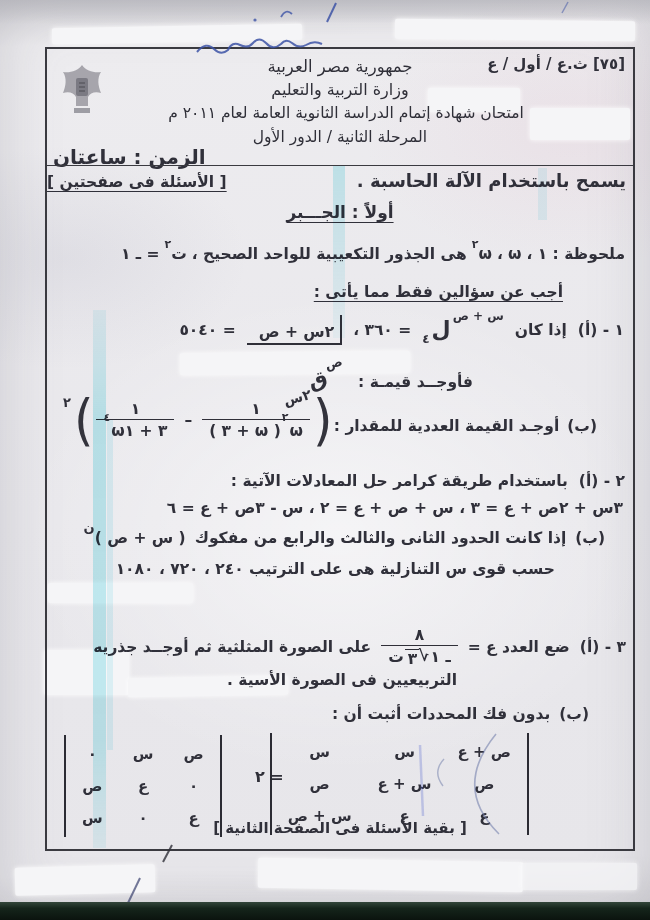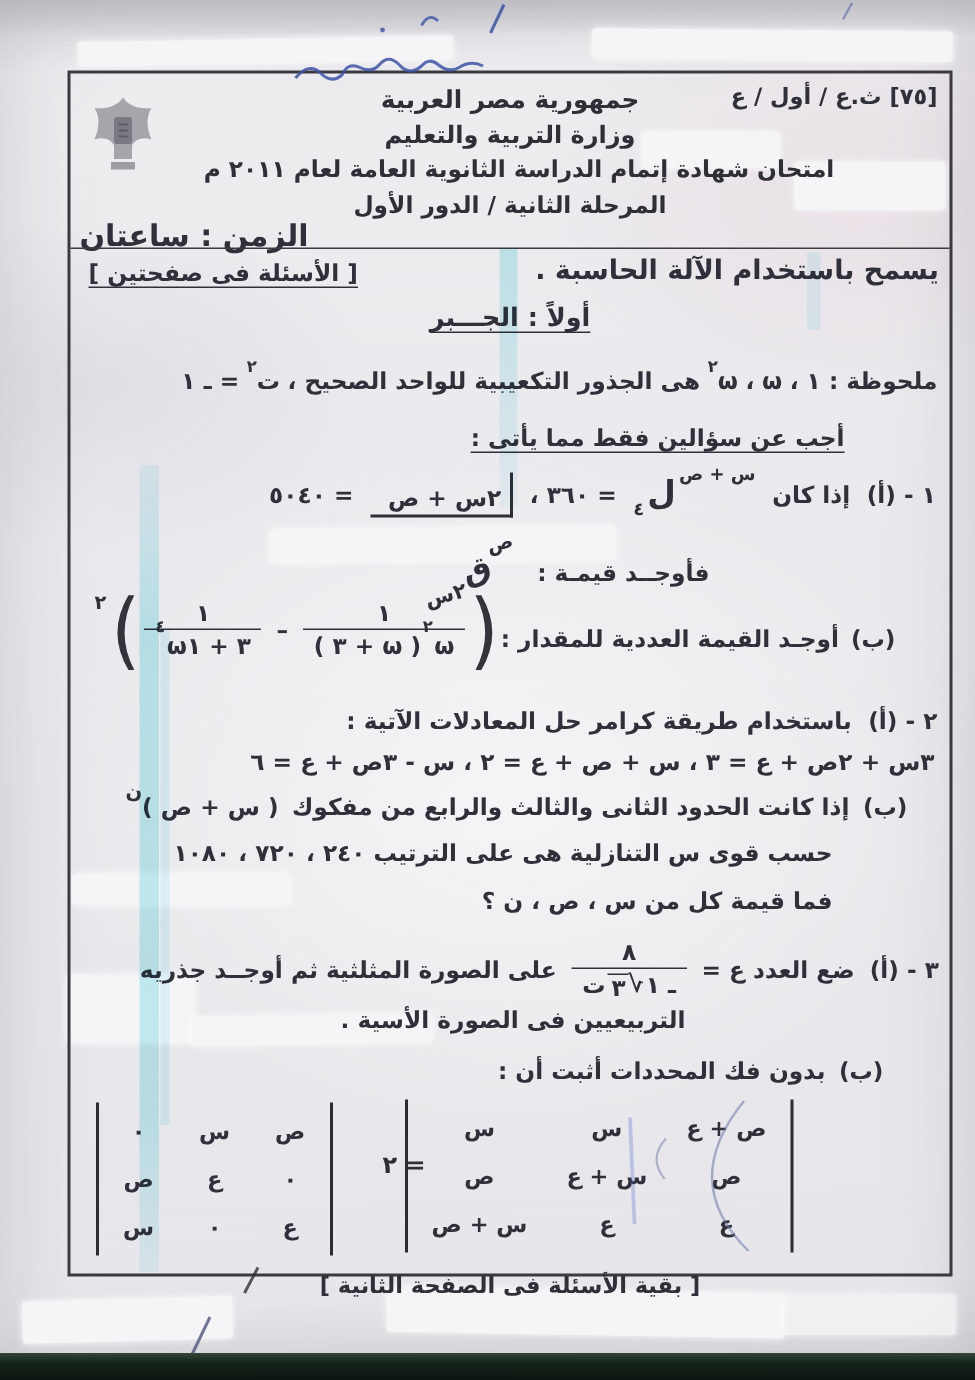--- a/index.html
+++ b/index.html
@@ -15,21 +15,21 @@
     box-shadow:inset 0 0 60px rgba(110,110,125,.25);
   }
   .frame{
     position:absolute;left:45px;top:47px;width:586px;height:800px;
     border:2px solid #3a3a40;z-index:3;
   }
   .row{position:absolute;direction:rtl;display:flex;align-items:center;gap:9px;
        font-weight:bold;white-space:nowrap;font-size:15.5px;color:#30303a;}
   .center{left:0;right:0;justify-content:center;}
   .u{text-decoration:underline;text-underline-offset:4px;}
-  .hdr{position:absolute;left:0;right:0;text-align:center;font-weight:bold;direction:rtl;}
+  .hdr{position:absolute;left:0;right:0;text-align:center;font-weight:normal;direction:rtl;}
   .divider{position:absolute;left:0;right:0;top:116px;border-top:1.6px solid #3a3a40;}
   
   .s-up{display:inline-block;font-size:11px;transform:translateY(-11px);}
   .s-dn{display:inline-block;font-size:12px;transform:translateY(9px);}
   .perm{display:inline-flex;direction:rtl;align-items:center;gap:2px;}
   .perm .base{font-size:22px;line-height:1;}
   .perm .s-up{font-size:12px;transform:translateY(-14px);}
   .fact{display:inline-block;border-right:2px solid #2f2f38;border-bottom:2px solid #2f2f38;
         padding:8px 6px 2px 12px;}
   .comb{display:inline-flex;direction:rtl;align-items:center;gap:1px;
@@ -102,21 +102,21 @@
     <div class="hdr" style="top:55px;font-size:15.5px;margin-left:12px;"><span>امتحان شهادة إتمام الدراسة الثانوية العامة لعام ٢٠١١ م</span></div>
     <div class="hdr" style="top:79px;font-size:15.5px;"><span>المرحلة الثانية / الدور الأول</span></div>
     <div class="row" style="top:96px;left:6px;direction:rtl;font-size:20px;justify-content:center;">
       <span>الزمن : ساعتان</span>
     </div>
     <div class="divider"></div>
 
     <div class="row" style="top:121px;right:7px;font-size:18px;">
       <span>يسمح باستخدام الآلة الحاسبة .</span>
     </div>
-    <div class="row" style="top:124px;left:12px;">
+    <div class="row" style="top:124px;left:0;">
       <span class="u">[ الأسئلة فى صفحتين ]</span>
     </div>
 
     <div class="row center" style="top:153px;font-size:17px;">
       <span class="u">أولاً : الجـــبر</span>
     </div>
 
     <div class="row" style="top:196px;right:8px;gap:5px;">
       <span>ملحوظة : ١ ،</span>
       <span dir="ltr">ω</span>
@@ -187,23 +187,20 @@
       <span>٣س + ٢ص + ع = ٣ ، س + ص + ع = ٢ ، س - ٣ص + ع = ٦</span>
     </div>
 
     <div class="row" style="top:480px;right:28px;gap:9px;">
       <span>(ب)</span>
       <span>إذا كانت الحدود الثانى والثالث والرابع من مفكوك</span>
       <span><span>( س + ص )</span><span class="s-up" style="font-size:13px;">ن</span></span>
     </div>
     <div class="row" style="top:511px;right:78px;">
       <span>حسب قوى س التنازلية هى على الترتيب ٢٤٠ ، ٧٢٠ ، ١٠٨٠</span>
-    </div>
-    <div class="row" style="top:543px;right:78px;">
-      <span>فما قيمة كل من س ، ص ، ن ؟</span>
     </div>
 
     <div class="row" style="top:578px;right:7px;gap:10px;">
       <span>٣ - (أ)</span>
       <span>ضع العدد ع =</span>
       <span class="frac">
         <span class="num">٨</span>
         <span class="den">
           <span>ت</span>
           <span class="rad">
@@ -243,21 +240,21 @@
       <span>س</span>
       <span>ص</span>
       <span>ص</span>
       <span>ع</span>
       <span>٠</span>
       <span>س</span>
       <span>٠</span>
       <span>ع</span>
     </div>
 
-    <div class="row center" style="top:770px;font-size:15px;margin-top:29px;">
+    <div class="row center" style="top:770px;font-size:15px;">
       <span>[ بقية الأسئلة فى الصفحة الثانية ]</span>
     </div>
   </div>
 
   <div class="streak" style="left:93px;top:310px;width:13px;height:538px;background:linear-gradient(180deg,rgba(60,208,224,.10),rgba(60,208,224,.30) 20%,rgba(60,208,224,.28) 80%,rgba(60,208,224,.10));"></div>
   <div class="streak" style="left:107px;top:420px;width:6px;height:330px;background:rgba(60,208,224,.14);"></div>
   <div class="streak" style="left:333px;top:166px;width:12px;height:172px;background:linear-gradient(180deg,rgba(60,208,224,.26),rgba(60,208,224,.06));"></div>
   <div class="streak" style="left:538px;top:168px;width:9px;height:52px;background:rgba(60,208,224,.12);"></div>
 
   <svg class="ink" width="650" height="920">

